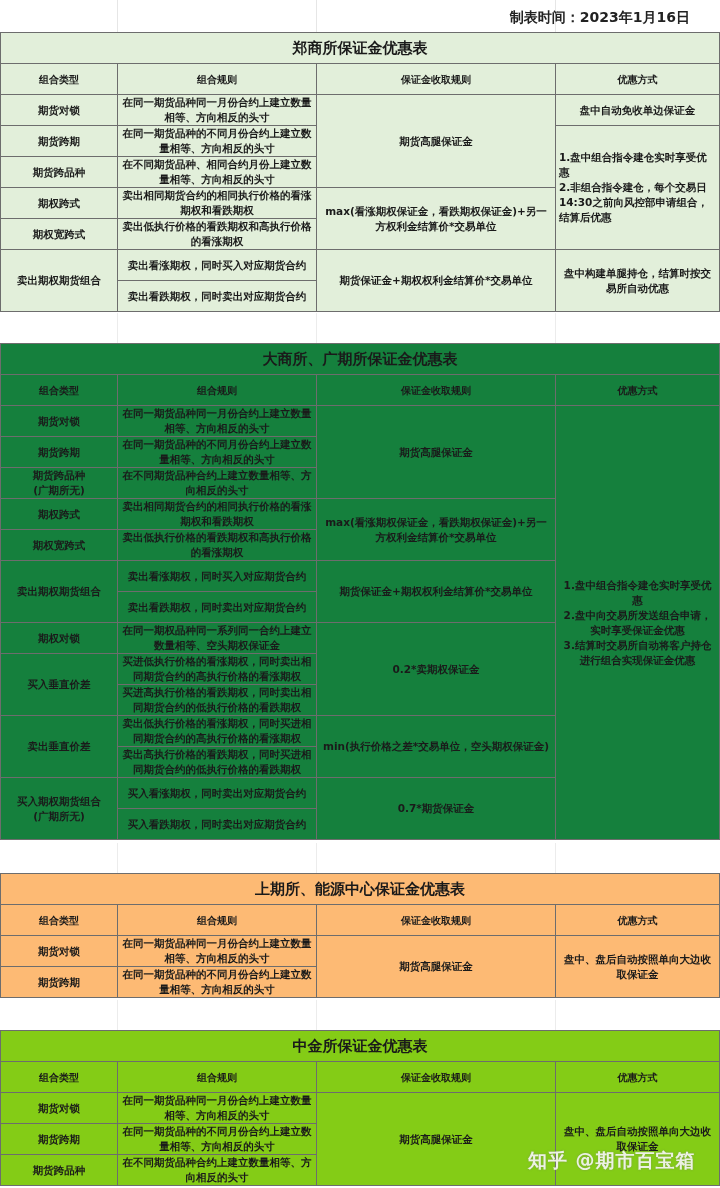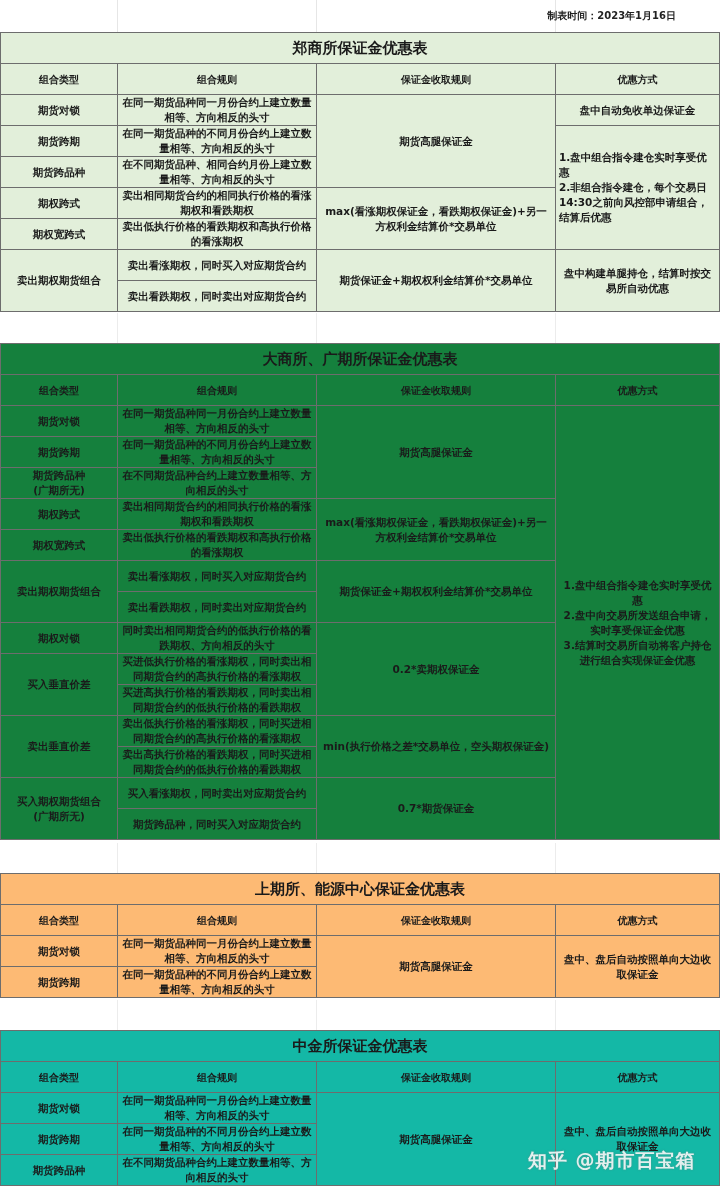--- a/index.html
+++ b/index.html
@@ -1,32 +1,32 @@
 <!DOCTYPE html>
 <html><head>
 <meta charset="utf-8">
 <style>
   html, body { margin:0; padding:0; background:#ffffff; }
   body { width:720px; height:1188px; overflow:hidden; position:relative;
          font-family:"DejaVu Sans","Liberation Sans",sans-serif; color:#1a1a1a; }
   .topbar { position:absolute; left:0; top:0; width:720px; height:32px; }
   .topbar .grid { position:absolute; top:0; bottom:0; border-left:1px solid #e6e6e6; }
-  .stamp { position:absolute; right:44px; top:9px; font-size:10px; font-weight:bold; color:#222; }
+  .stamp { position:absolute; right:30px; top:9px; font-size:14px; font-weight:bold; color:#222; }
   .gap { position:absolute; left:0; width:720px; height:30px; }
   .gap .g { position:absolute; top:0; bottom:0; border-left:1px solid #ececec; }
   table.sec { position:absolute; left:0; width:719px; border-collapse:collapse; table-layout:fixed; }
   table.sec td { border:1px solid #6d6d6d; text-align:center; vertical-align:middle;
                  font-size:10.5px; font-weight:bold; line-height:15px; padding:0 3px; overflow:hidden; }
   table.sec td.title { font-size:15px; height:30px; padding:0;margin-left:39px; }
   table.sec td.hd { font-size:10px; height:30px;text-align:center; }
   table.sec td.left { text-align:left; }
   .green td { background:#e2efda; }
   .blue td { background:#15803d; }
   .yellow td { background:#fdba74; }
-  .peach td { background:#14b8a6; }
+  .peach td { background:#84cc16; }
   .watermark { position:absolute; left:528px; top:1148px; font-size:19px; color:rgba(255,255,255,0.85);
                font-weight:bold; letter-spacing:1px; text-shadow:0 0 2px rgba(120,120,120,0.6); }
 </style>
 </head>
 <body>
 
 <style>
   .nl { white-space:pre-line; }
 </style>
 
@@ -143,21 +143,21 @@
   <tr style="height:31px">
     <td rowspan="2">卖出期权期货组合</td>
     <td>卖出看涨期权，同时买入对应期货合约</td>
     <td rowspan="2">期货保证金+期权权利金结算价*交易单位</td>
   </tr>
   <tr style="height:31px">
     <td>卖出看跌期权，同时卖出对应期货合约</td>
   </tr>
   <tr style="height:31px">
     <td>期权对锁</td>
-    <td>同时卖出相同期货合约的低执行价格的看跌期权、方向相反的头寸</td>
+    <td>在同一期权品种同一系列同一合约上建立数量相等、空头期权保证金</td>
     <td rowspan="3">0.2*卖期权保证金</td>
   </tr>
   <tr style="height:31px">
     <td rowspan="2">买入垂直价差</td>
     <td>买进低执行价格的看涨期权，同时卖出相同期货合约的高执行价格的看涨期权</td>
   </tr>
   <tr style="height:31px">
     <td>买进高执行价格的看跌期权，同时卖出相同期货合约的低执行价格的看跌期权</td>
   </tr>
   <tr style="height:31px">
@@ -168,21 +168,21 @@
   <tr style="height:31px">
     <td>卖出高执行价格的看跌期权，同时买进相同期货合约的低执行价格的看跌期权</td>
   </tr>
   <tr style="height:31px">
     <td rowspan="2" class="nl">买入期权期货组合
 (广期所无)</td>
     <td>买入看涨期权，同时卖出对应期货合约</td>
     <td rowspan="2">0.7*期货保证金</td>
   </tr>
   <tr style="height:31px">
-    <td>期货跨品种，同时买入对应期货合约</td>
+    <td>买入看跌期权，同时卖出对应期货合约</td>
   </tr>
 </tbody>
   </table>
 
 <div class="gap" style="top:843px">
   <div class="g" style="left:117px"></div>
     <div class="g" style="left:316px"></div>
     <div class="g" style="left:555px"></div>
 </div>
 

